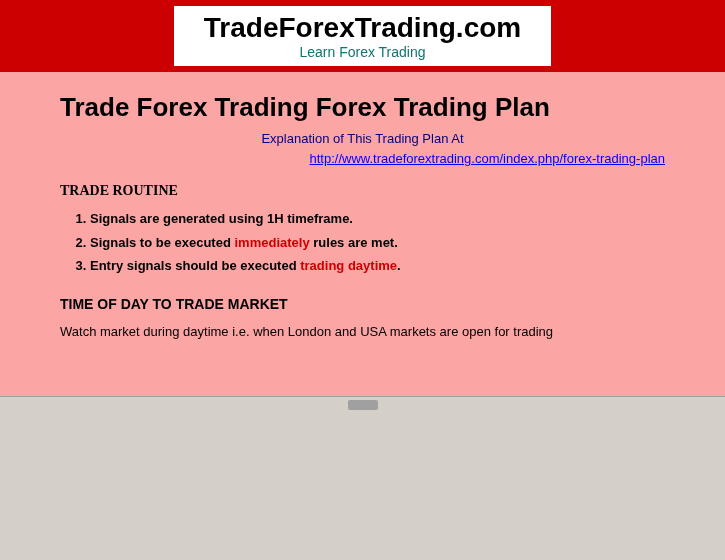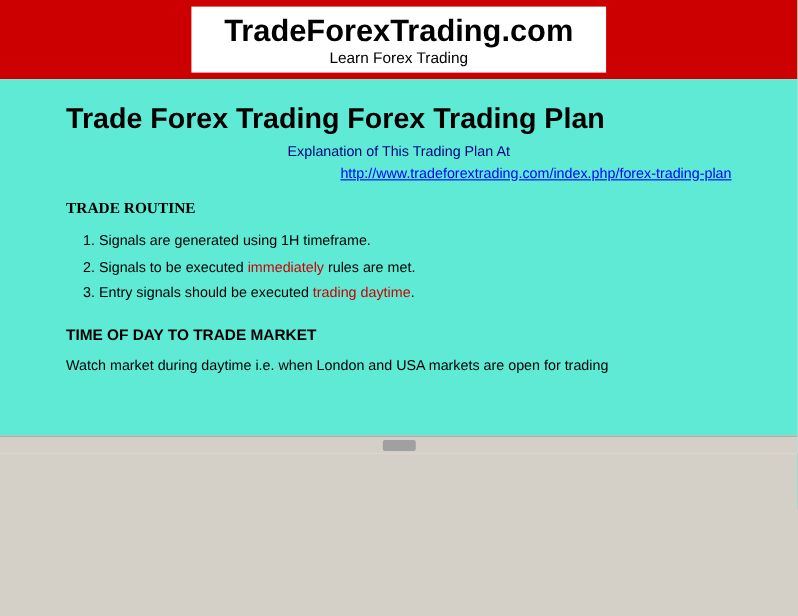--- a/index.html
+++ b/index.html
@@ -42,29 +42,29 @@
     .logo-title {
       font-size: 28px;
       font-weight: bold;
       color: #000000;
       font-family: Arial, sans-serif;
       letter-spacing: 0;
     }
 
     .logo-subtitle {
       font-size: 14px;
-      color: #000000;
+      color: #0f766e;
       font-family: Arial, sans-serif;
     }
 
     .content-area {
       flex: 1;
       padding: 20px 60px 20px 60px;
       overflow: hidden;
-      background-color: #5eead4;
+      background-color: #fca5a5;
     }
 
     .page-title {
       font-size: 26px;
       font-weight: bold;
       color: #000000;
       font-family: Arial, sans-serif;
       margin-bottom: 6px;
     }
 
@@ -104,20 +104,21 @@
       margin-left: 30px;
       margin-bottom: 20px;
     }
 
     .ordered-list li {
       font-size: 13px;
       font-family: Arial, sans-serif;
       color: #000000;
       margin-bottom: 4px;
       line-height: 1.5;
+      font-weight: bold;
     }
 
     .highlight-red {
       color: #cc0000;
     }
 
     .section2-heading {
       font-size: 14px;
       font-weight: bold;
       color: #000000;

